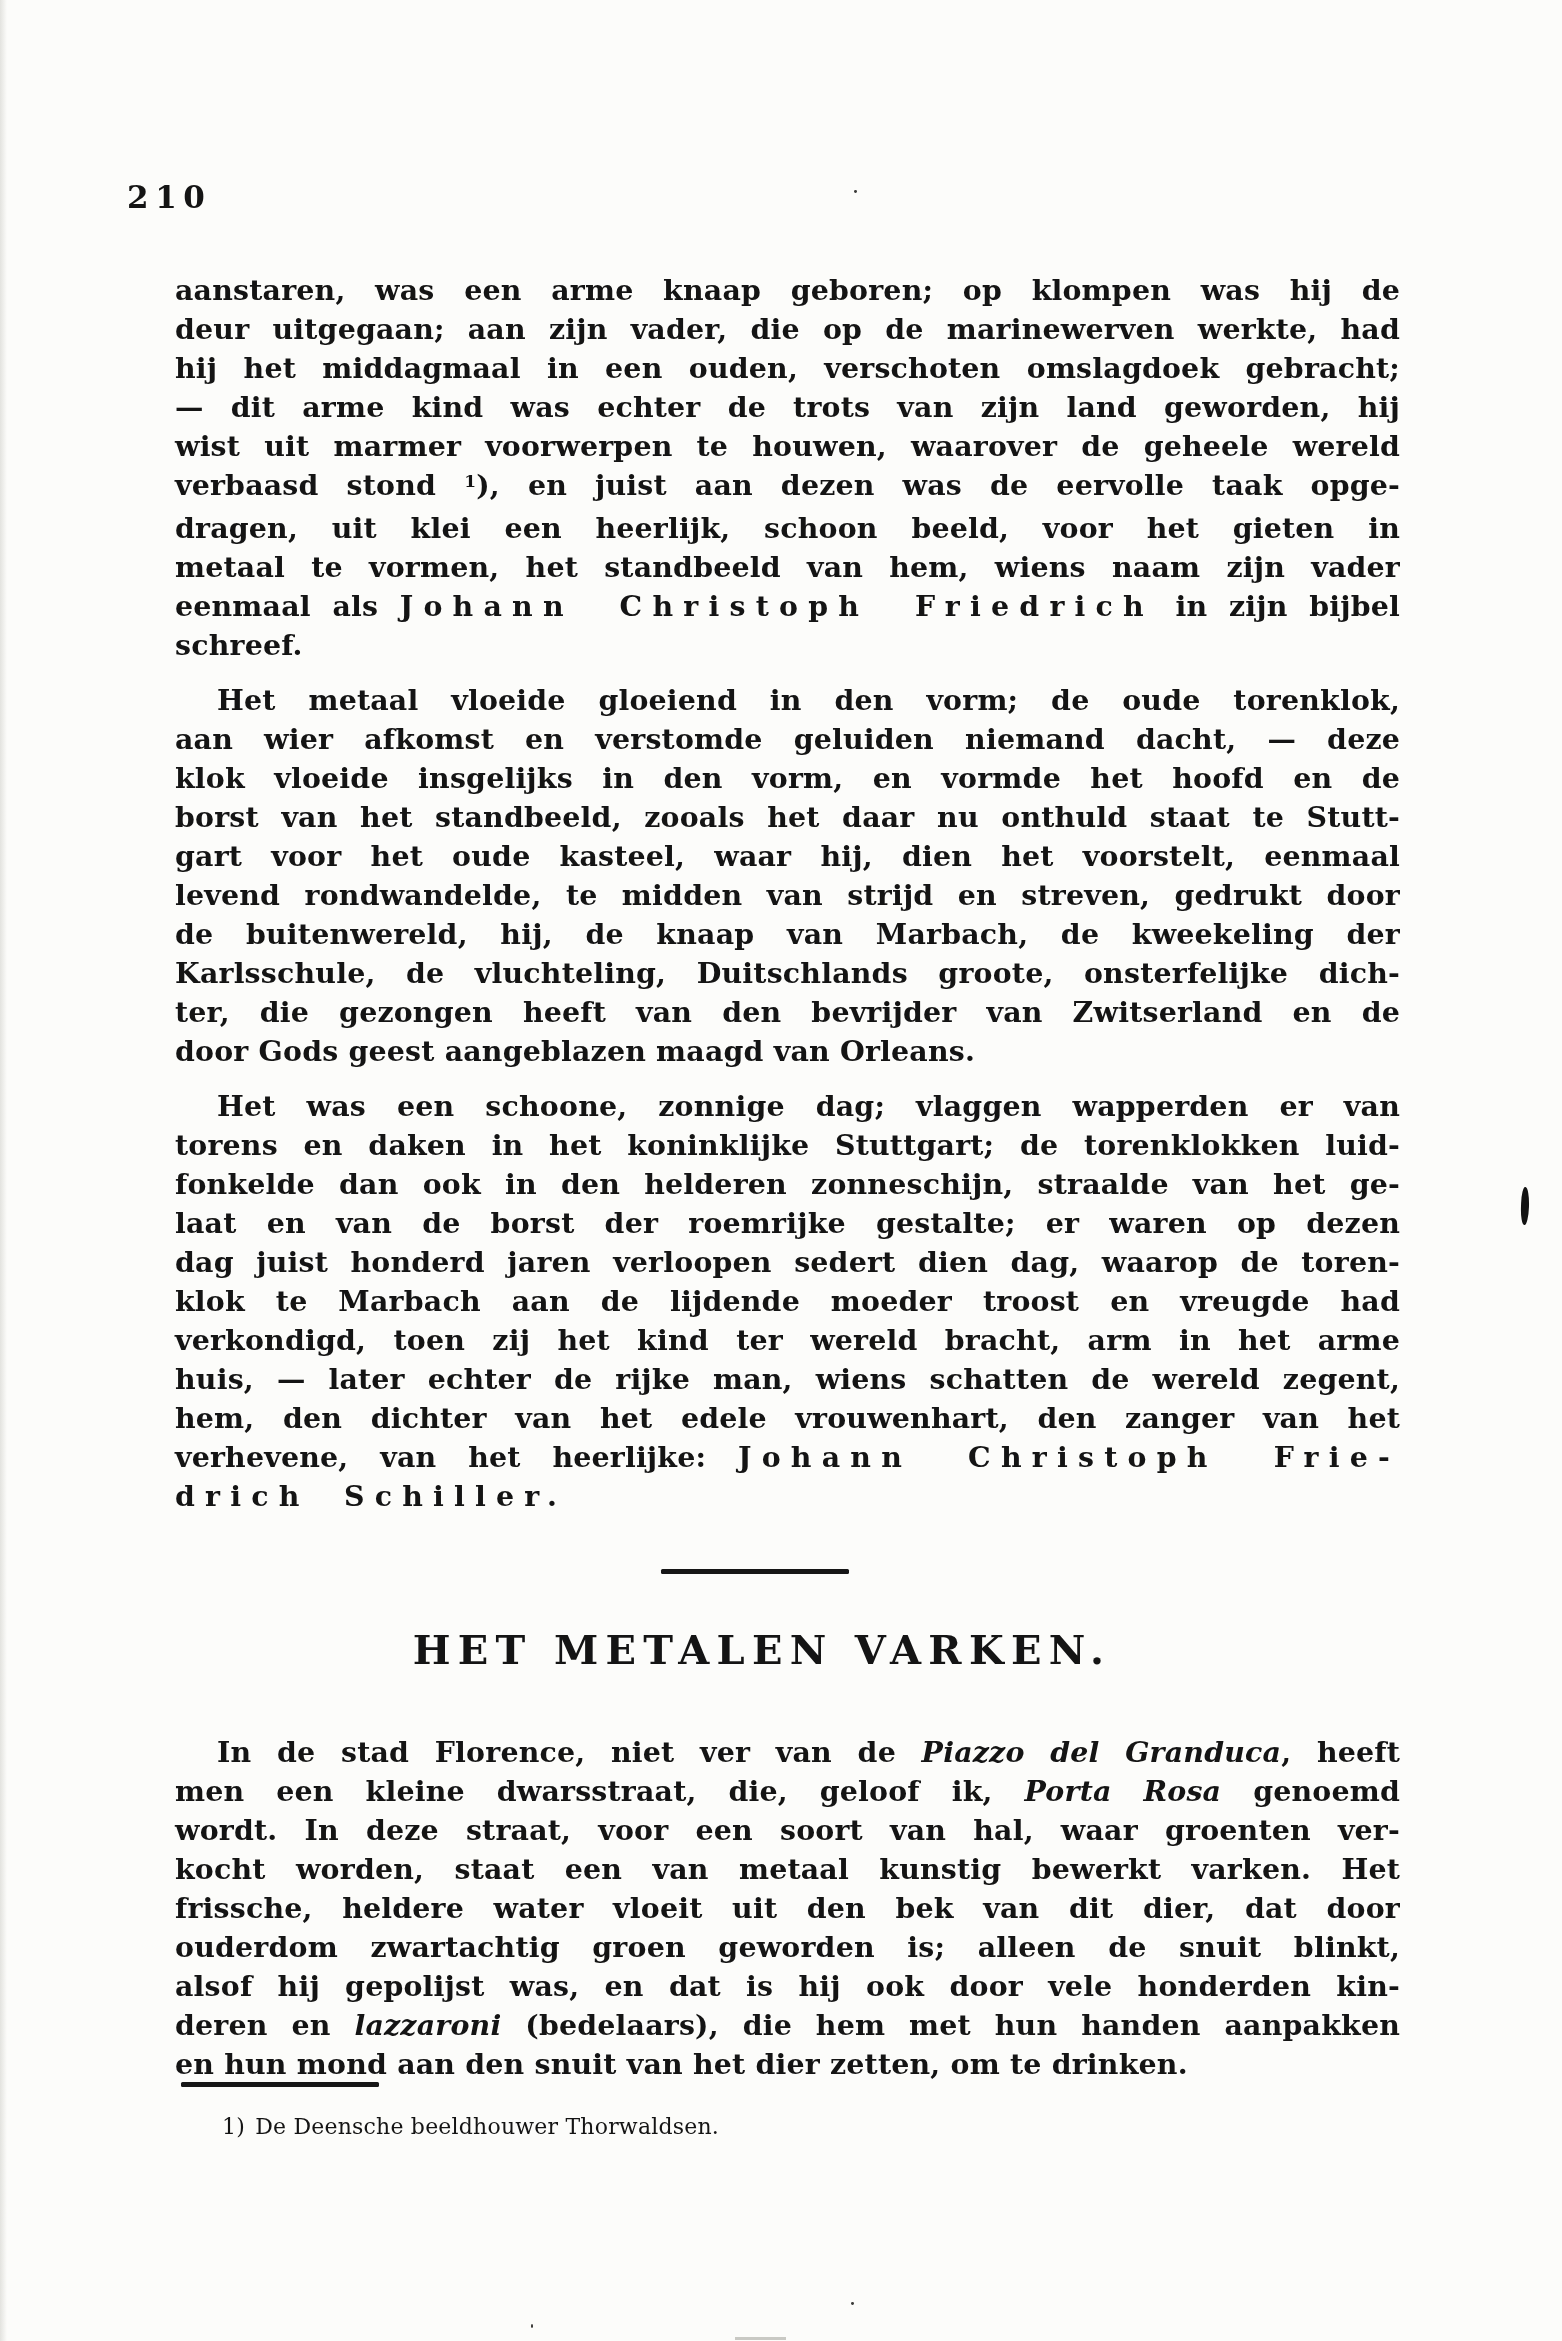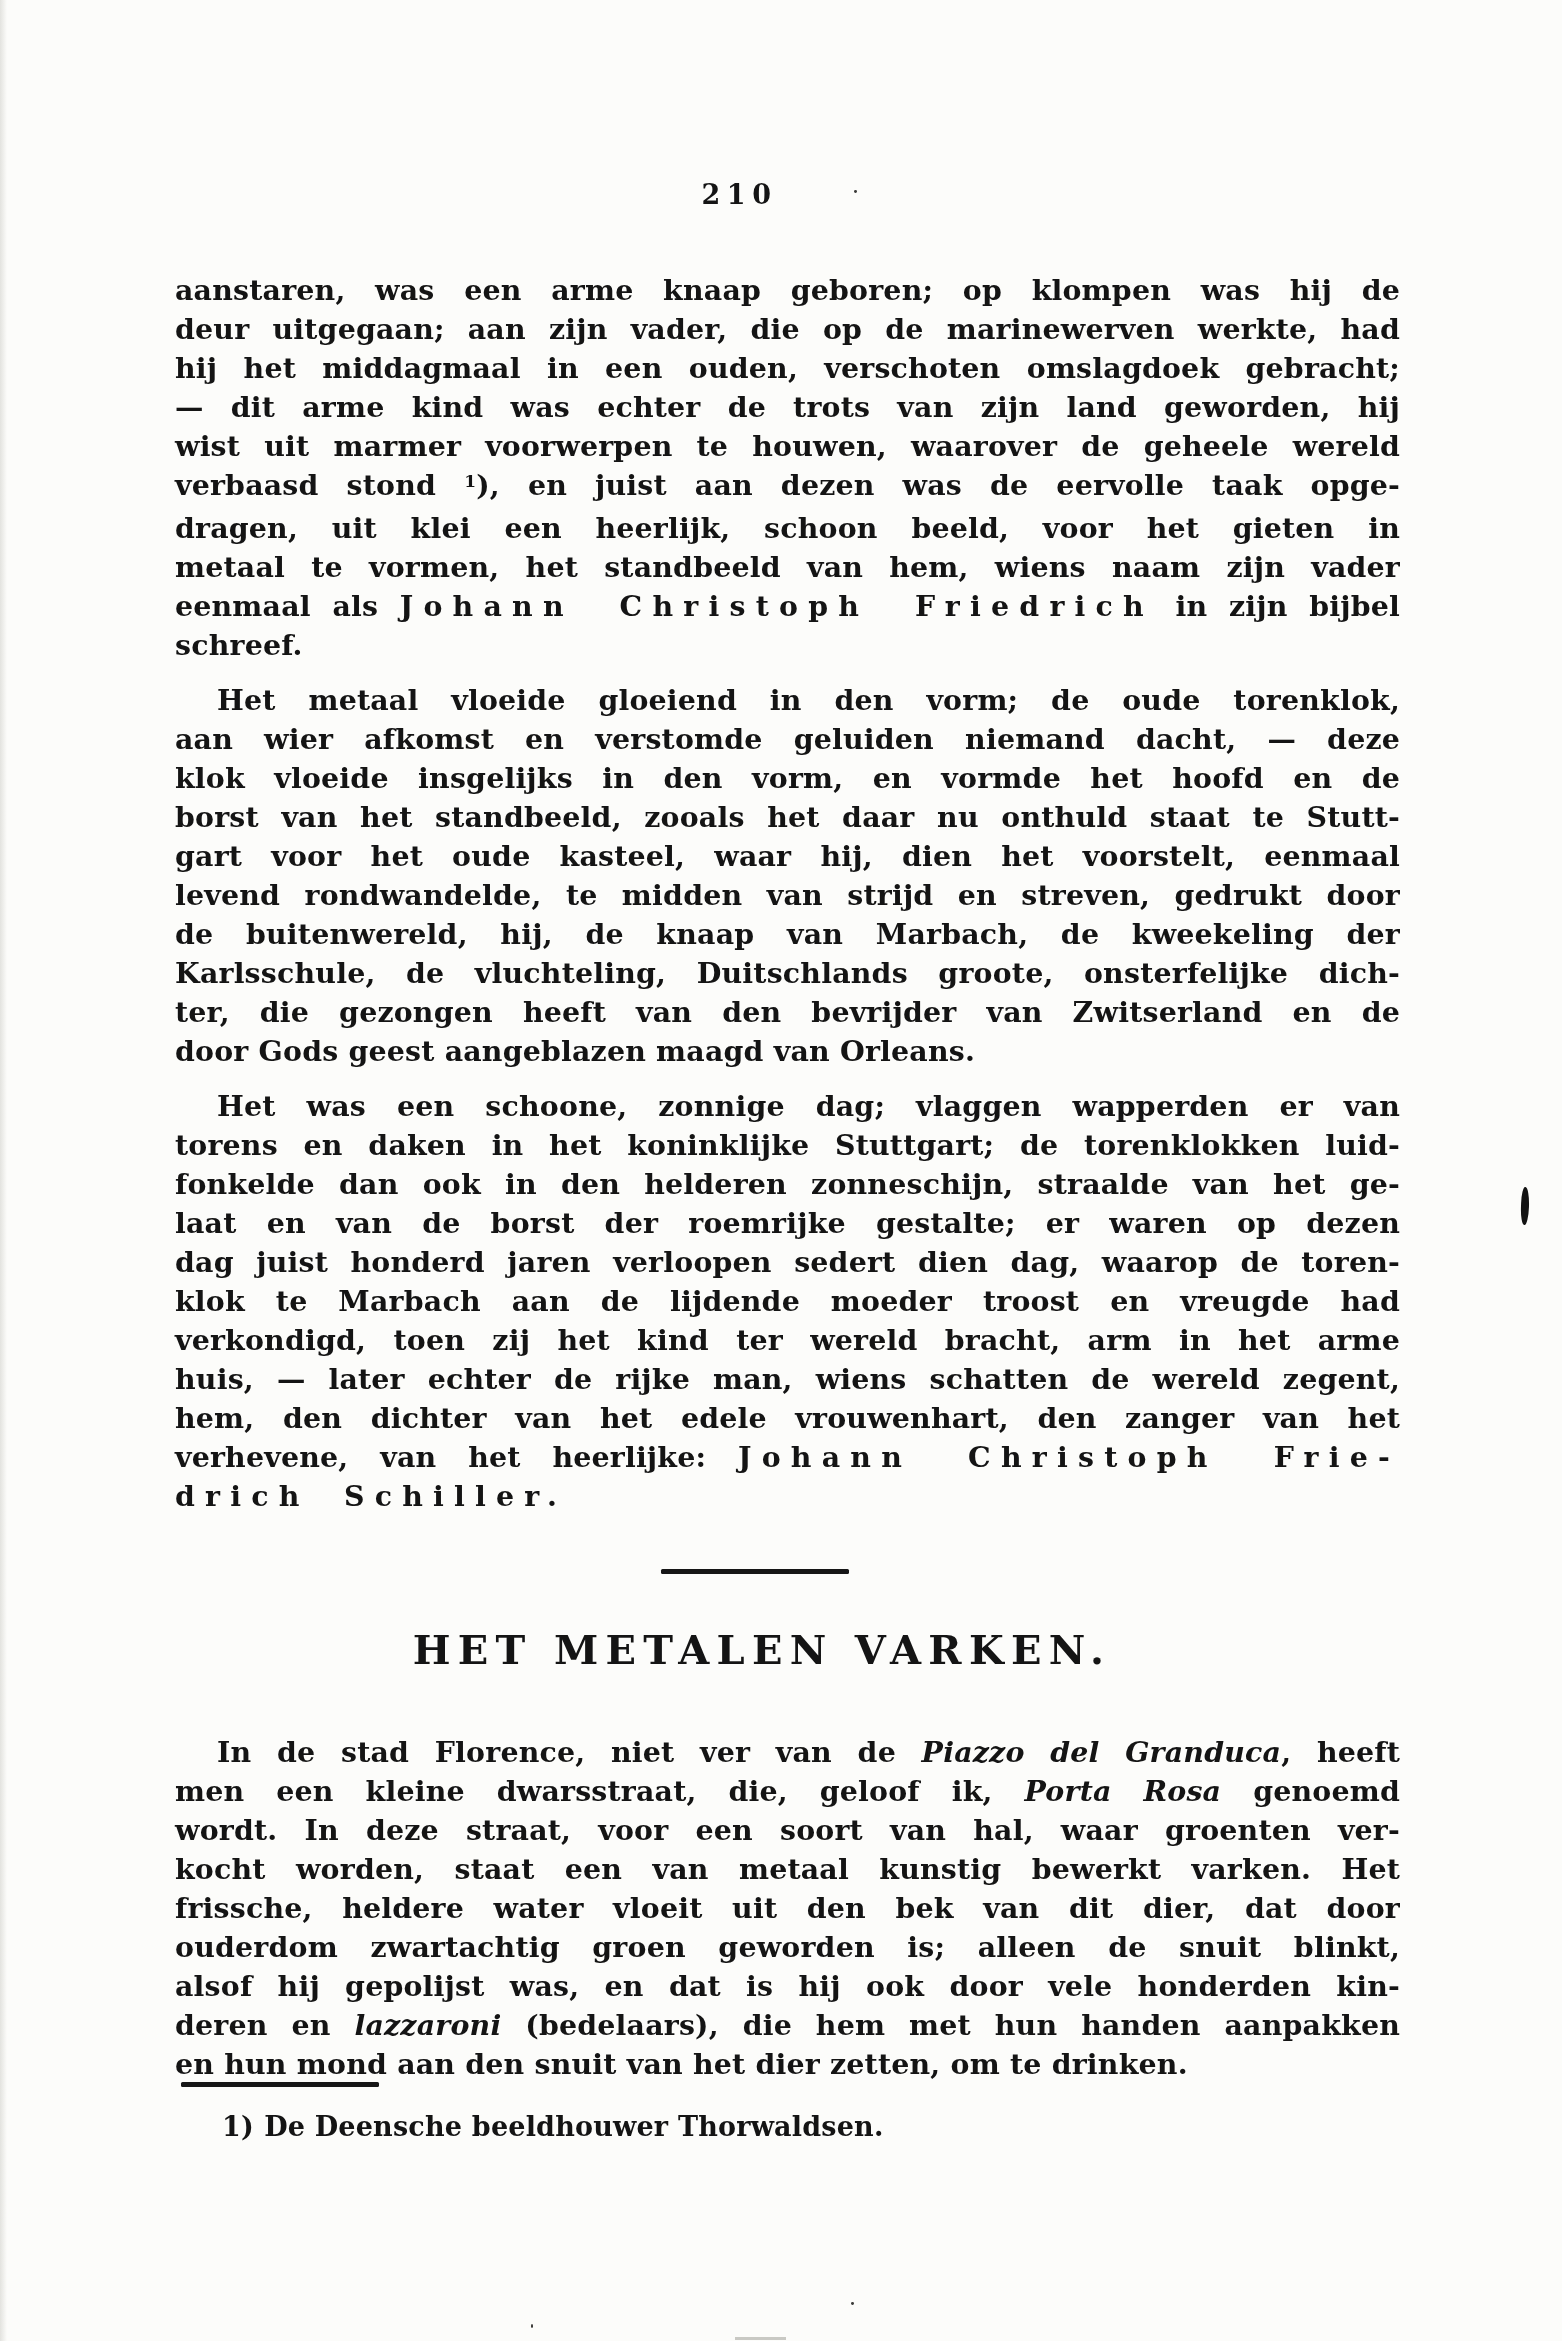--- a/index.html
+++ b/index.html
@@ -13,23 +13,22 @@
     overflow: hidden;
   }
   
   .edge-shade {
     position: absolute; left: 0; top: 0; bottom: 0; width: 7.3px;
     background: linear-gradient(to right, #e3e3df, rgba(255,255,255,0));
   }
   .page-number {
     position: absolute;
     top: 179px; left: 175px; width: 1225px;
-    text-align: center;
     transform: translateX(-48px);
-    font-size: 27px; font-weight: bold; letter-spacing: 6.6px;
+    font-size: 31px; font-weight: bold; letter-spacing: 6.6px;
   }
   .text-block {
     position: absolute;
     left: 175px; width: 1225px;
     font-size: 28.4px; font-weight: bold;
     letter-spacing: 0.2px;
   }
   #text-main { top: 271px; }
   #text-story { top: 1717px; }
   .line {
@@ -52,21 +51,21 @@
     position: absolute;
     top: 1628px; left: 175px; width: 1225px;
     text-align: center; transform: translateX(-25.5px);
     font-size: 40px; font-weight: bold; letter-spacing: 7.3px;
     line-height: 44px;
   }
   .footnote {
     position: absolute;
     top: 2109px; left: 175px; width: 1225px;
     padding-left: 47px; box-sizing: border-box;
-    font-size: 27px; font-weight: bold; letter-spacing: 0.2px;
+    font-size: 22px; font-weight: normal; letter-spacing: 0.2px;
     line-height: 36px;
   }
   .footnote .marker { margin-right: 10.2px; }
   .ink-blot {
     position: absolute; top: 1187px; left: 1521px;
     width: 8px; height: 38px; background: #121212;
     border-radius: 45% 55% 50% 50%; transform: rotate(2deg);
   }
   .speck { position: absolute; background: #3a3a38; border-radius: 50%; }
   .speck-1 { left: 854px; top: 190px; width: 2.9px; height: 2.9px; }

